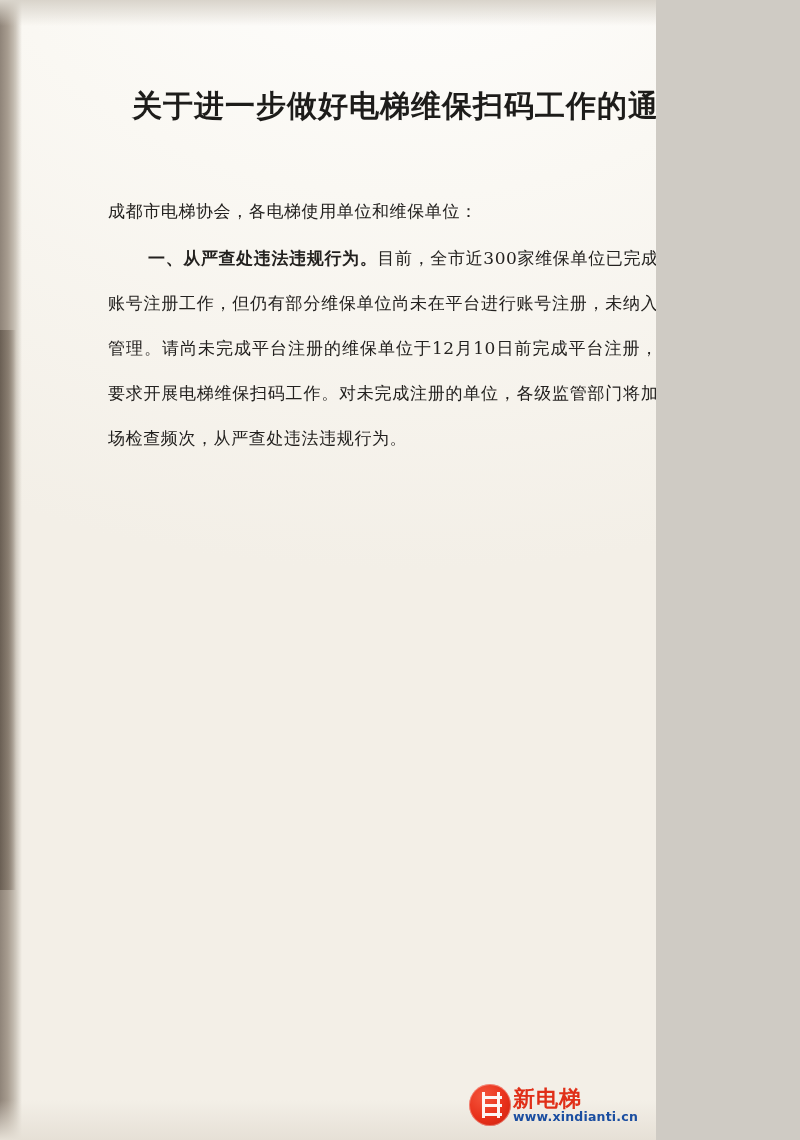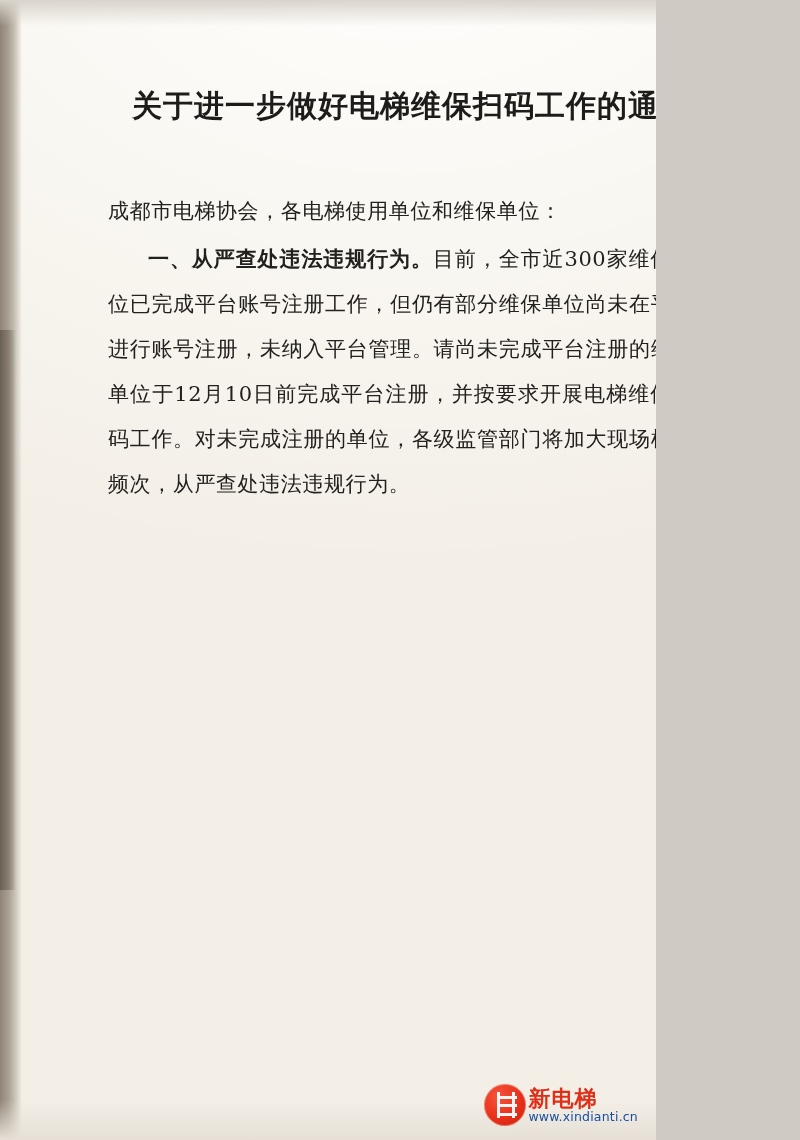--- a/index.html
+++ b/index.html
@@ -67,21 +67,21 @@
     font-weight: bold;
     letter-spacing: 1px;
     text-align: center;
     color: #1d1c1a;
     line-height: 1.3;
     white-space: nowrap;
     margin-left: 20px;
   }
   .body-block {
     margin-top: 64px;
-    font-size: 21px;
+    font-size: 17px;
     line-height: 45px;
     color: #23211f;
     letter-spacing: .6px;
     text-align: justify;
   }
   .para {
     margin: 0 0 2px 0;
   }
   .indent {
     text-indent: 40px;
@@ -125,21 +125,21 @@
     font-family: "DejaVu Sans", sans-serif;
   }
   .wm-name {
     font-size: 22px;
     font-weight: bold;
     color: #e02f18;
     letter-spacing: 1px;
   }
   .wm-url {
     font-size: 12.5px;
-    font-weight: normal;
+    font-weight: bold;
     color: #1b4ea0;
     letter-spacing: .2px;
   }
 </style>
 </head>
 <body>
 
 <div class="page">
   <div class="paper"></div>
   <div class="edge-left"></div>

